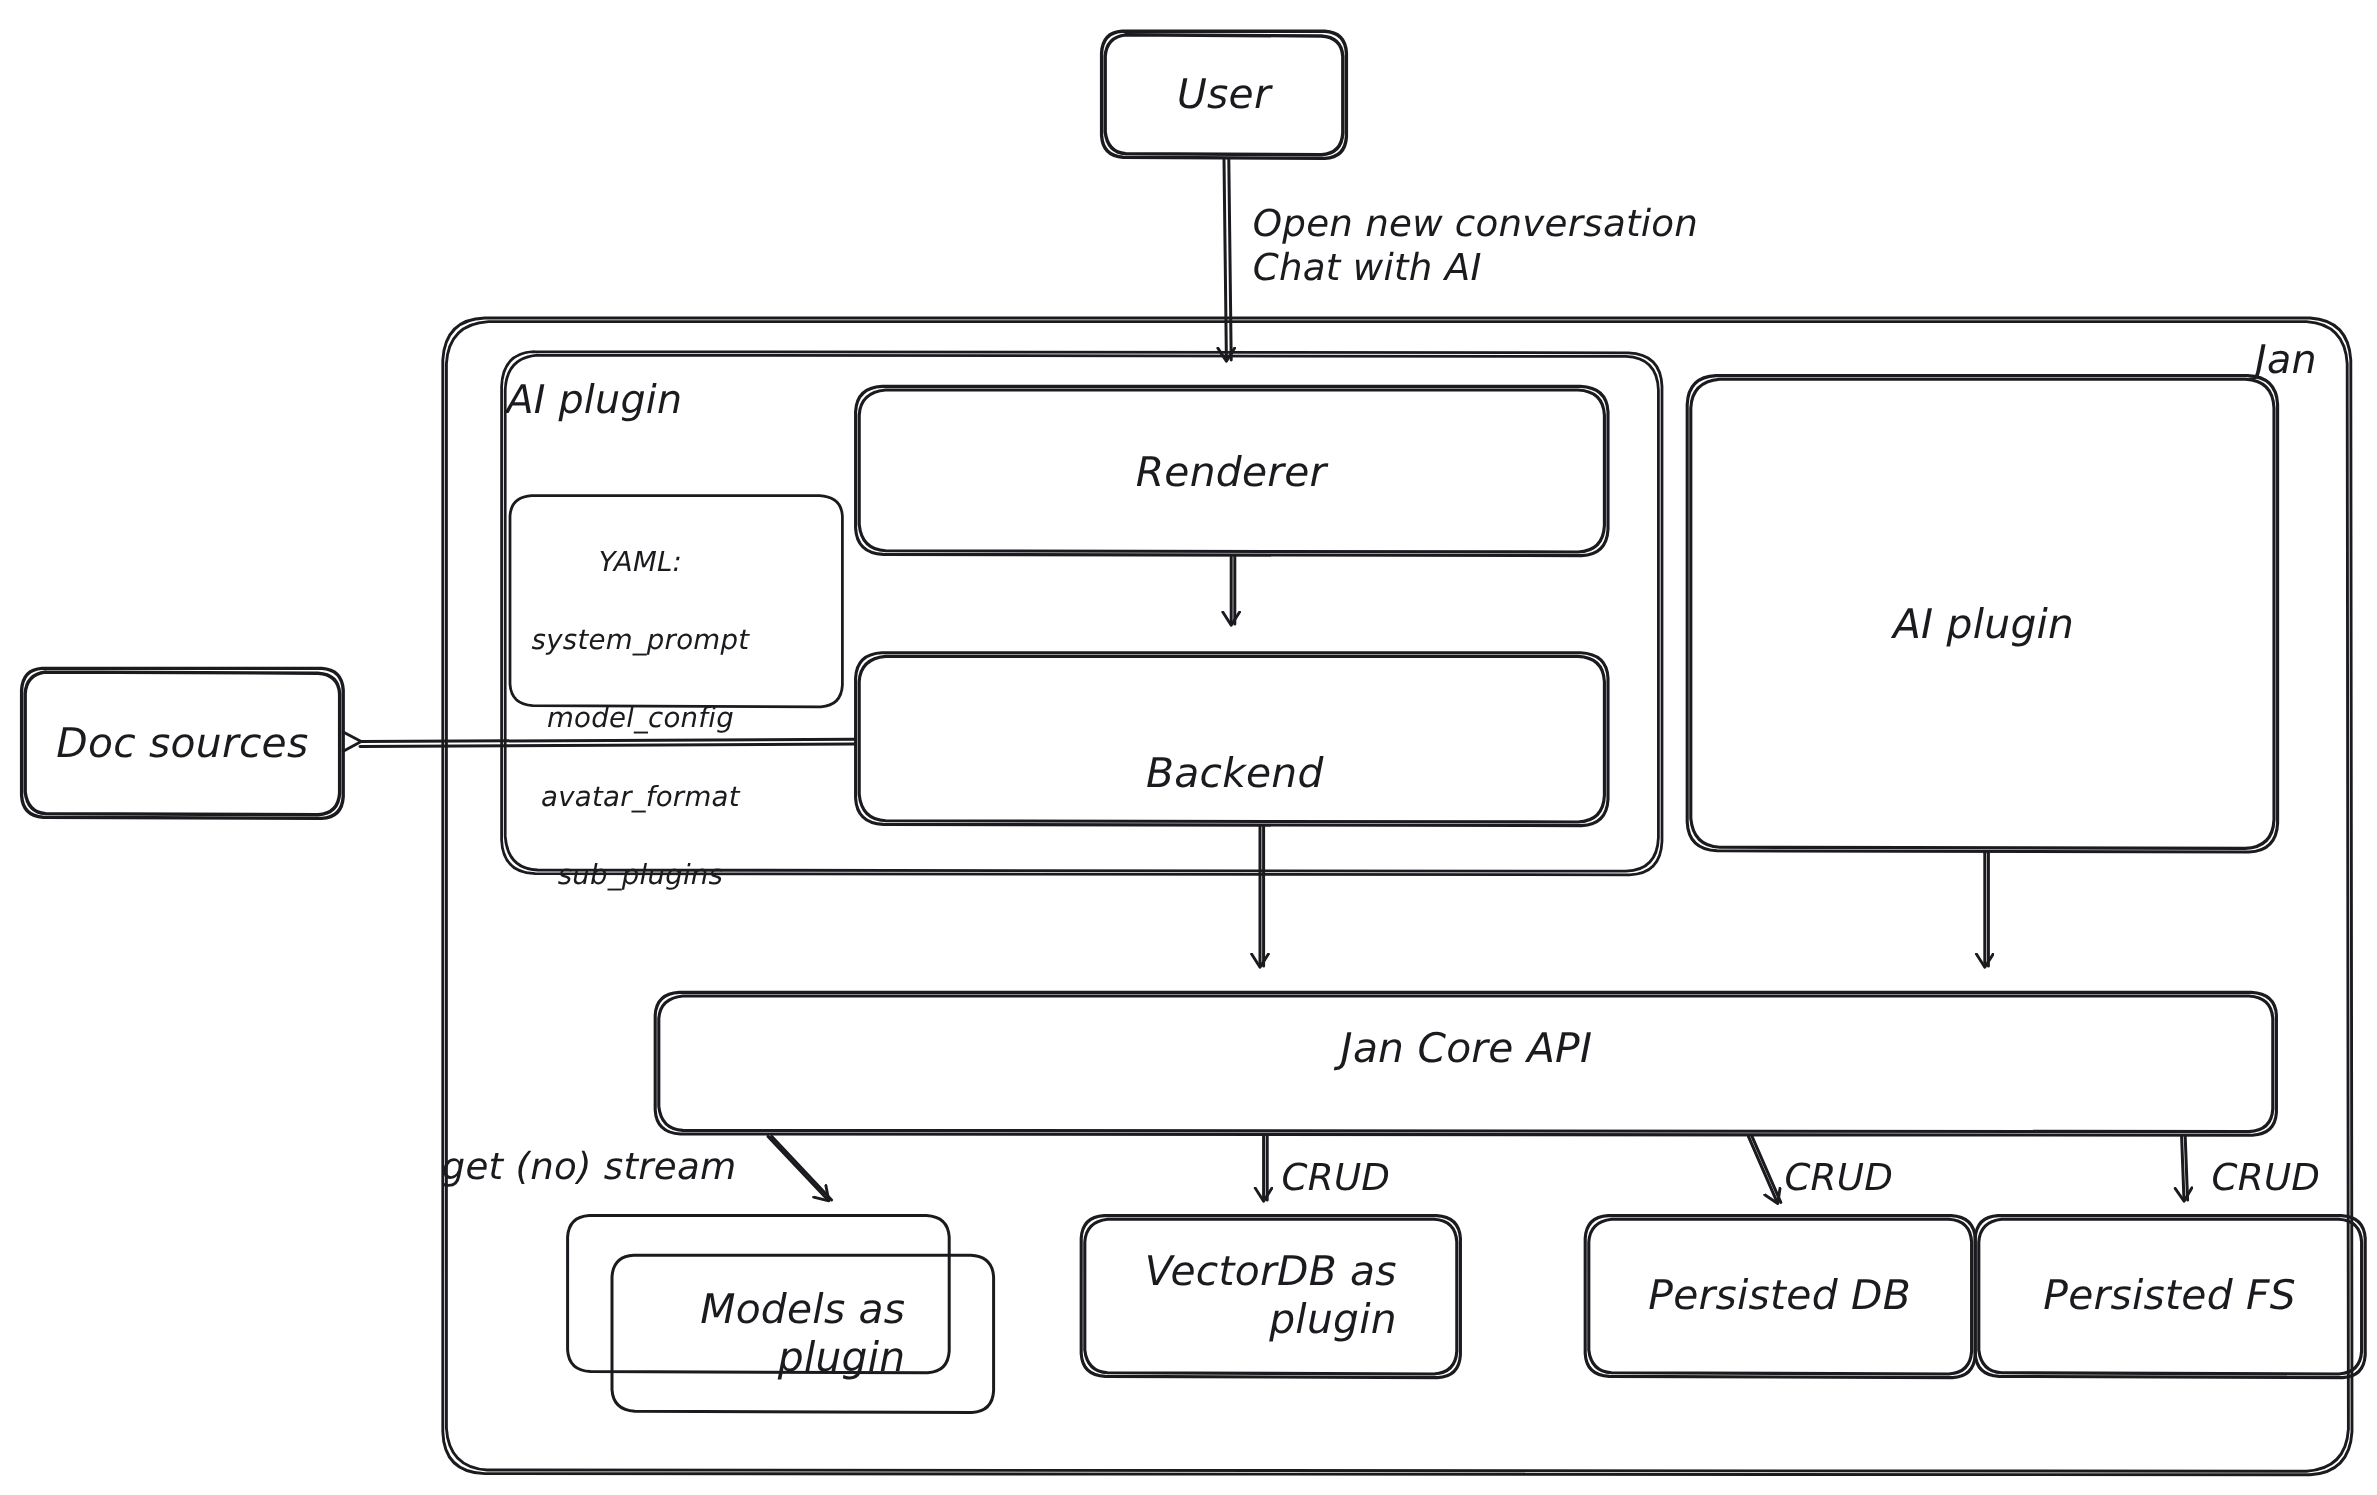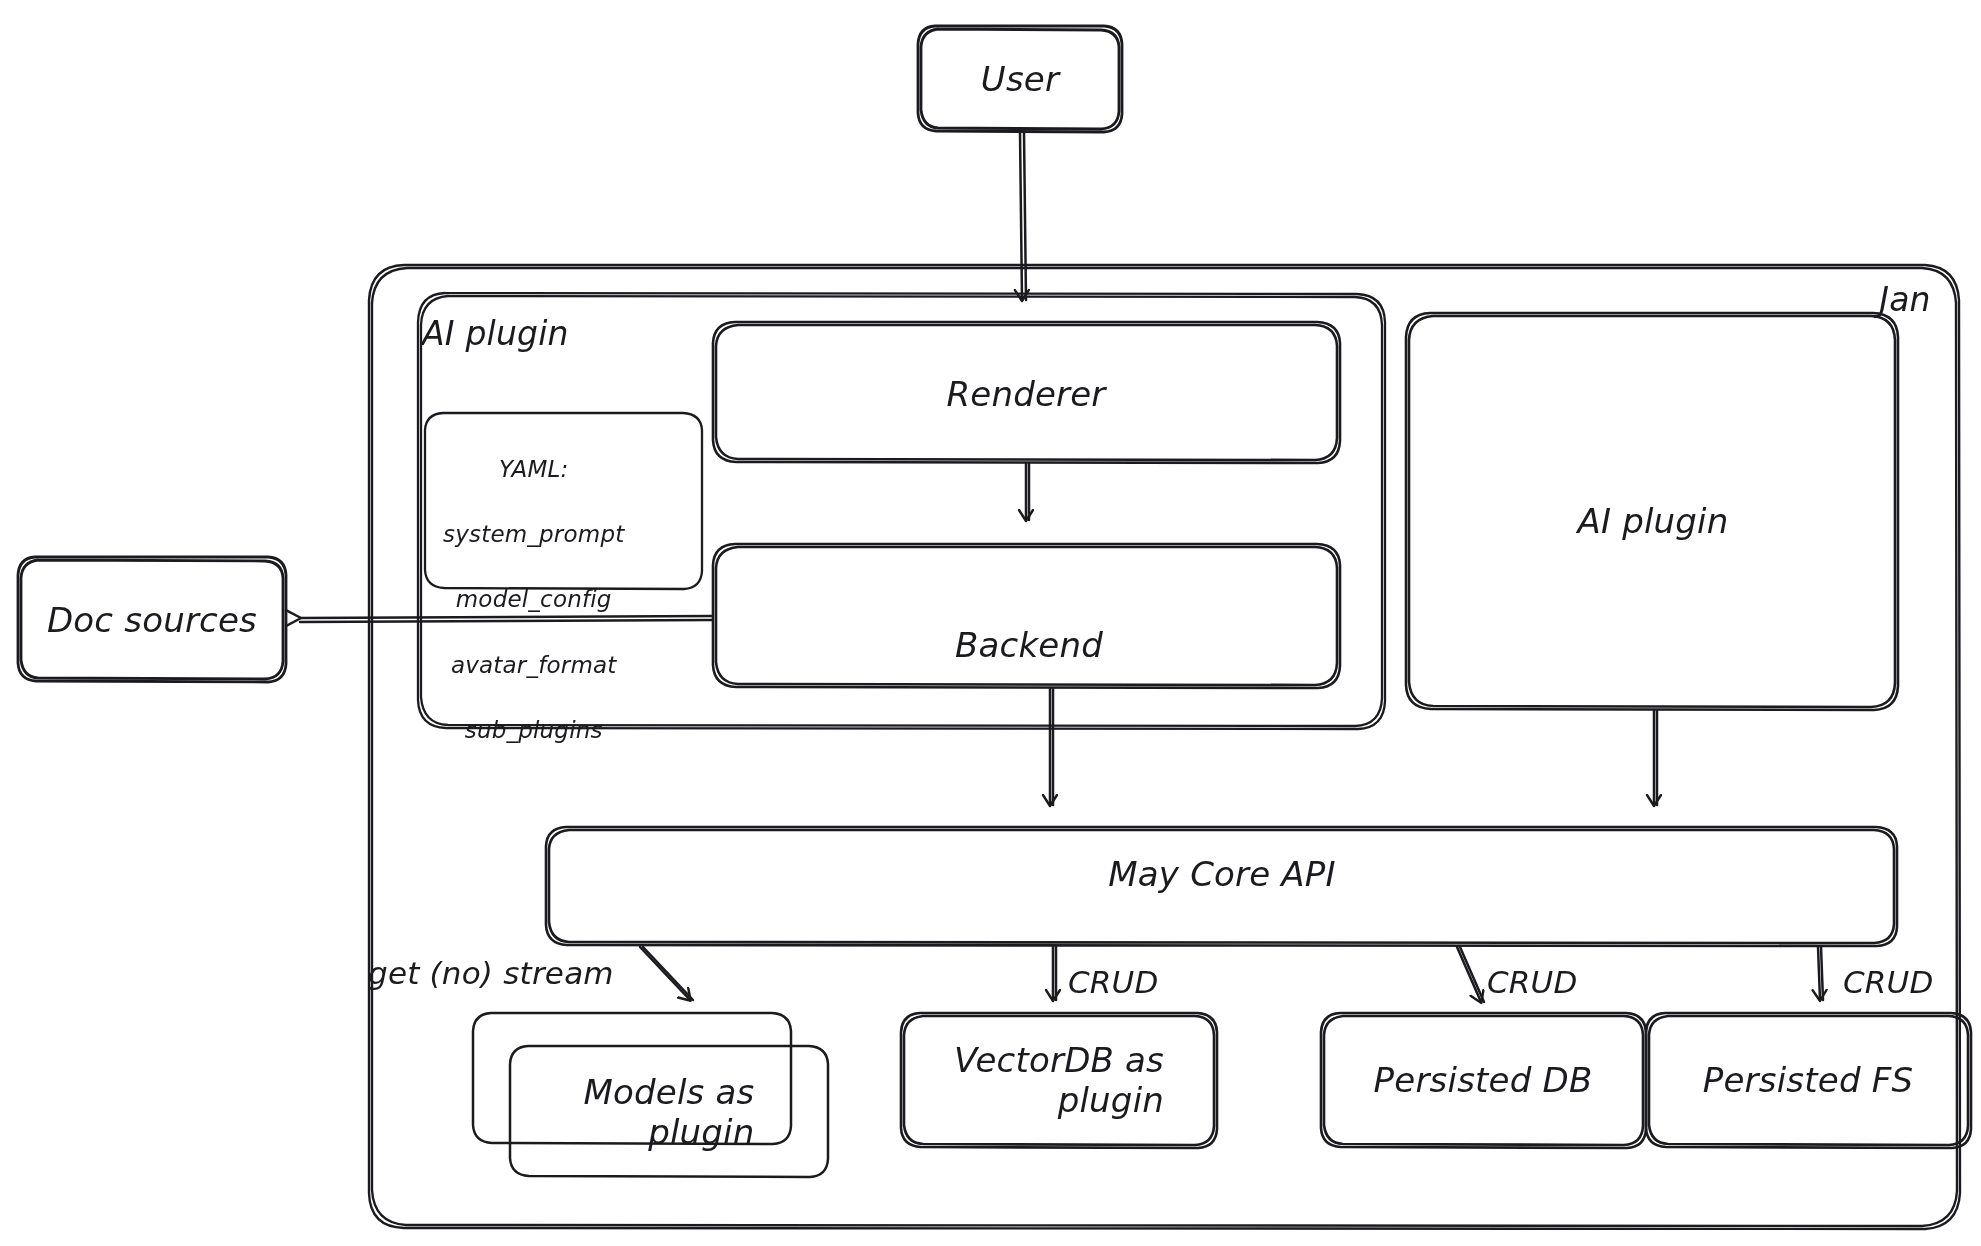--- a/index.html
+++ b/index.html
@@ -198,40 +198,42 @@
   <div class="lbl node-text hand center" style="left:1020px; top:79px;">User</div>
 
   <div class="lbl node-text hand center" style="left:1026px; top:394px;">Renderer</div>
 
   <div class="lbl node-text hand center" style="left:1029px; top:617px;margin-top:28px;">Backend</div>
 
   <div class="lbl node-text hand center" style="left:1653px; top:521px;">AI plugin</div>
 
   <div class="lbl node-text hand center" style="left:152px; top:620px;">Doc sources</div>
 
-  <div class="lbl node-text hand center" style="left:1222px; top:874px;">May Core API</div>
+  <div class="lbl node-text hand center" style="left:1222px; top:874px;">Jan Core API</div>
 
   <div class="lbl node-text hand center" style="left:669px; top:1112px; white-space:pre-line;">Models as
 plugin</div>
 
   <div class="lbl node-text hand center" style="left:1059px; top:1080px; white-space:pre-line;">VectorDB as
 plugin</div>
 
   <div class="lbl node-text hand center" style="left:1483px; top:1080px;">Persisted DB</div>
 
   <div class="lbl node-text hand center" style="left:1808px; top:1080px;font-style:italic;">Persisted FS</div>
 
   <div class="lbl yaml-text hand" style="left:443px; top:420px; white-space:pre-line;text-align:center;">
     <div>YAML:</div>
     <div>system_prompt</div>
     <div>model_config</div>
     <div>avatar_format</div>
     <div>sub_plugins</div>
   </div>
 
+  <div class="lbl edge-text hand left" style="left:1044px; top:205px; white-space:pre-line;">Open new conversation
+Chat with AI</div>
 
   <div class="lbl edge-text hand left" style="left:368px; top:973px;">get (no) stream</div>
 
   <div class="lbl edge-text hand left" style="left:1068px; top:982px;">CRUD</div>
 
   <div class="lbl edge-text hand left" style="left:1487px; top:982px;">CRUD</div>
 
   <div class="lbl edge-text hand left" style="left:1843px; top:982px;">CRUD</div>
 
 </div>

